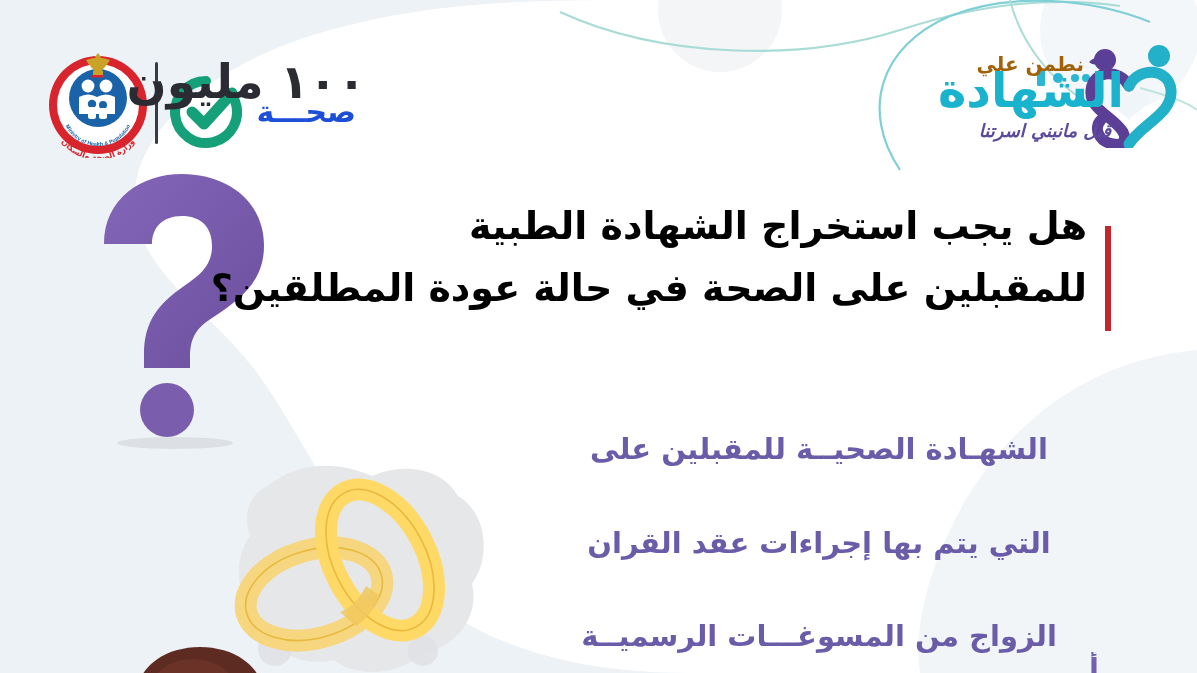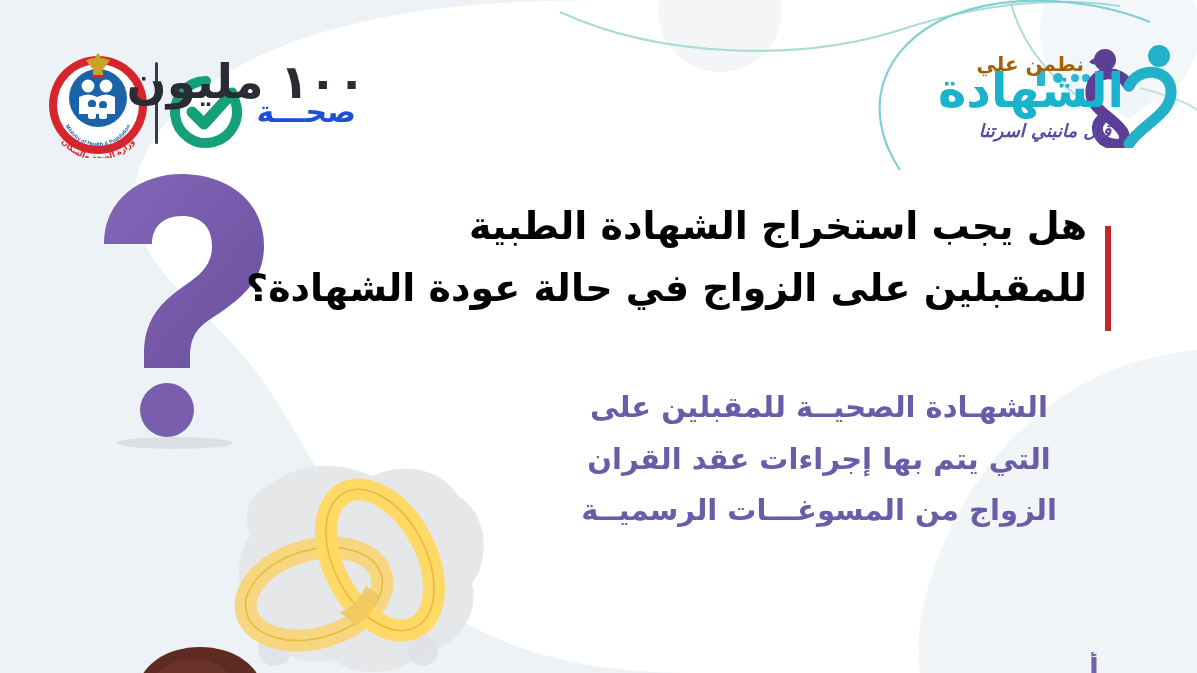--- a/index.html
+++ b/index.html
@@ -102,21 +102,21 @@
     position:absolute; right:86px; top:226px;
     width:6px; height:105px; background:#c5262c;
   }
 
   .bodytext{
     position:absolute; right:98px; top:382px; width:560px;
     text-align:right; direction:rtl;
   }
   .bodytext .bt-line{
     color:#6a5ca8; font-weight:bold; font-size:29px;
-    line-height:1.78; white-space:nowrap;
+    line-height:1.78; white-space:nowrap;margin-top:42px;
   }
   .bodytext .bt-line.ctr{ text-align:center; }
 
   .tail-line{
     position:absolute; right:98px; top:652px; width:560px;
     text-align:right; direction:rtl;
     color:#6a5ca8; font-weight:bold; font-size:29px;
     white-space:nowrap; overflow:hidden; height:21px;
     opacity:.95;
   }
@@ -271,21 +271,21 @@
   <div class="person-head">
     <svg viewBox="0 0 130 60" width="130" height="60">
       <ellipse cx="65" cy="46" rx="62" ry="44" fill="#5d2b22"></ellipse>
       <ellipse cx="58" cy="48" rx="44" ry="34" fill="#6b3227"></ellipse>
     </svg>
   </div>
 
   <div class="hl-bar"></div>
   <div class="headline">
     <div class="hl-line">هل يجب استخراج الشهادة الطبية</div>
-    <div class="hl-line">للمقبلين على الزواج في حالة عودة الشهادة؟</div>
+    <div class="hl-line">للمقبلين على الصحة في حالة عودة المطلقين؟</div>
   </div>
 
   <div class="bodytext">
     <div class="bt-line ctr">الشهـادة الصحيــة للمقبلين على</div>
     <div class="bt-line ctr">التي يتم بها إجراءات عقد القران</div>
     <div class="bt-line ctr">الزواج من المسوغـــات الرسميــة</div>
   </div>
 
   <div class="tail-line">أ</div>
 

